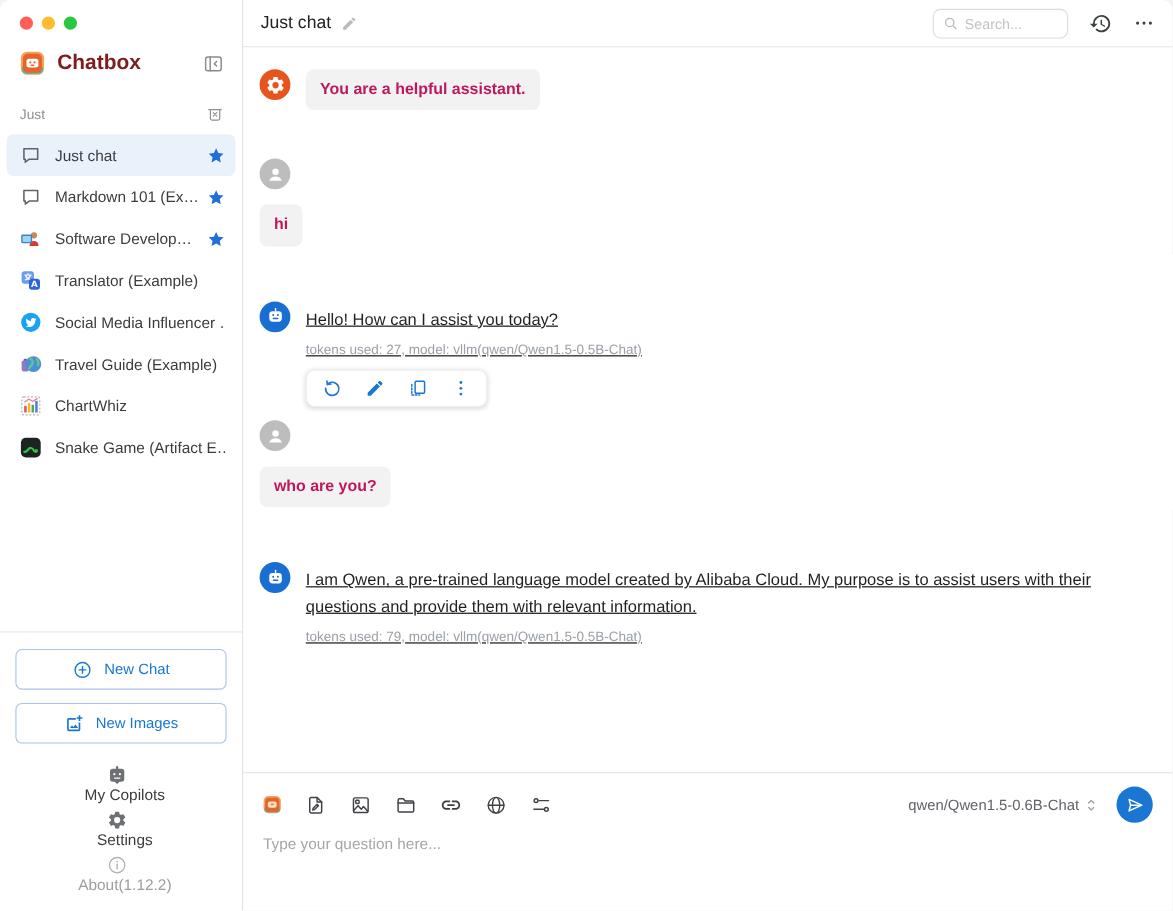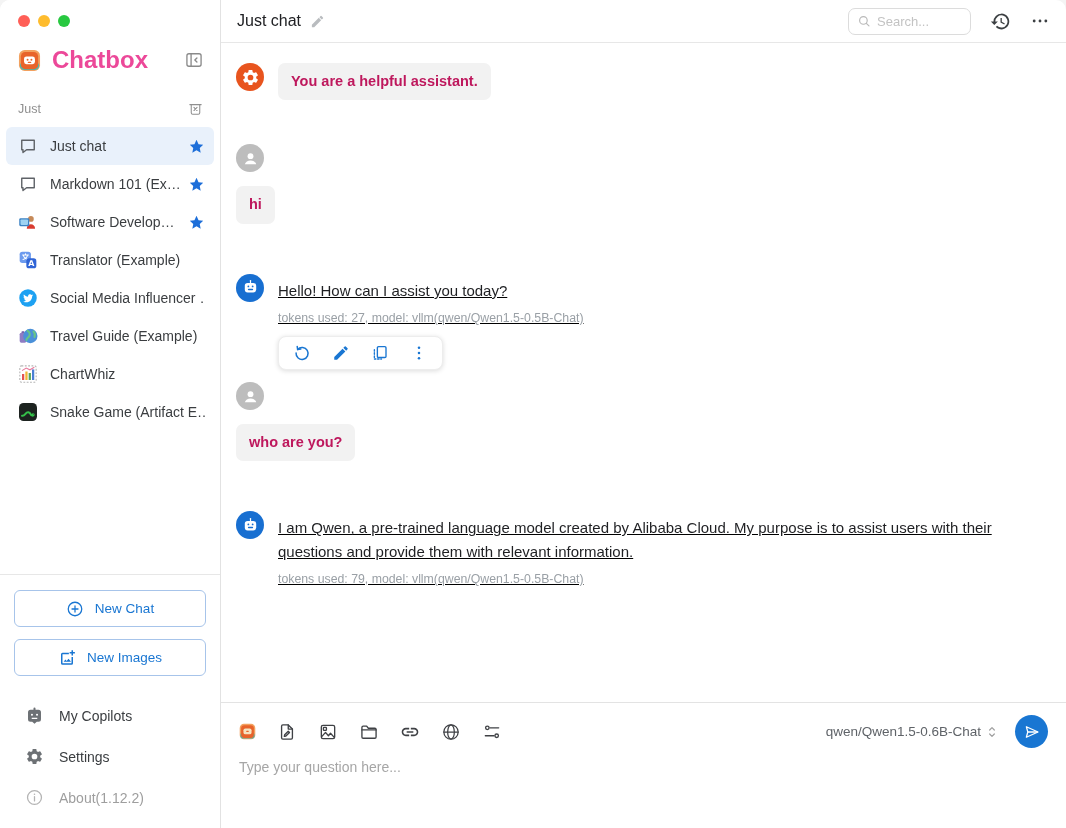--- a/index.html
+++ b/index.html
@@ -8,40 +8,40 @@
   .window{ width:1066px; height:828px; background:#fff; display:flex; overflow:hidden;
            border-radius:10px 10px 0 0; position:relative; }
 
   
   .sidebar{ width:221px; min-width:221px; border-right:1px solid #e2e2e2; display:flex; flex-direction:column; background:#fff; }
   .traffic{ display:flex; gap:8px; padding:15px 0 0 18px; }
   .dot{ width:12px; height:12px; border-radius:50%; border:none; }
   .dot.red{ background:#ff5f57; } .dot.yellow{ background:#febc2e; } .dot.green{ background:#28c840; }
   .brand{ display:flex; align-items:center; padding:19px 16px 0 18px; }
   .brand-logo{ width:23px; height:23px; display:flex; }
-  .brand-title{ font-size:24px; font-weight:bold; color:#ec4899; margin-left:11px; flex:1; }
+  .brand-title{ font-size:19px; font-weight:bold; color:#7f1d1d; margin-left:11px; flex:1; }
   .icon-btn{ background:none; border:none; cursor:pointer; display:flex; align-items:center; justify-content:center; padding:0; }
   .collapse-btn{ width:20px; height:20px; color:#8a8a8a; }
   .section{ display:flex; align-items:center; padding:26px 16px 0 18px; }
   .section-label{ font-size:12.5px; color:#8f8f8f; flex:1; }
   .clear-btn{ width:17px; height:17px; color:#8f8f8f; }
   .chat-list{ margin-top:10px; padding:0 6px; }
   .side-item{ display:flex; align-items:center; height:38px; padding:0 9px 0 12px; border-radius:6px; cursor:pointer; }
   .side-item.selected{ background:#e9f1fb; }
   .side-item-icon{ width:20px; height:20px; color:#5f6368; display:flex; flex:none; }
   .side-item-label{ flex:1; margin-left:12px; font-size:14px; color:#3a3d40; white-space:nowrap; overflow:hidden; }
   .side-star{ width:17px; height:17px; display:flex; flex:none; }
   .side-spacer{ flex:1; }
   .side-divider{ height:1px; background:#e7e7e7; margin:0 0 15px 0; }
   .side-btn{ margin:0 14px 12px 14px; height:37px; border:1px solid #a7c4ea; border-radius:6px; background:#fff;
              color:#1976d2; display:flex; align-items:center; justify-content:center; gap:11px; font-size:13.5px; cursor:pointer;
              font-family:"Liberation Sans",sans-serif; }
   .side-btn .bicon{ width:18px; height:18px; display:flex; }
   .side-footer{ padding:7px 0 10px 0; }
-  .footer-item{ display:flex; align-items:center; height:41px; padding:0 18px 0 25px; font-size:14px; color:#3a3d40; cursor:pointer; }
+  .footer-item{ display:flex; align-items:center; height:41px; padding:0 18px 0 25px; font-size:14px; color:#3a3d40; cursor:pointer;flex-direction:column; }
   .footer-icon{ width:19px; height:19px; color:#6d7175; margin-right:15px; display:flex; }
   .footer-item.muted{ color:#9e9e9e; } .footer-item.muted .footer-icon{ color:#b3b3b3; }
 
   
   .main{ flex:1; display:flex; flex-direction:column; min-width:0; }
   .main-header{ height:43px; min-height:43px; border-bottom:1px solid #e7e7e7; display:flex; align-items:center; padding:0 16px; }
   .page-title{ font-size:16px; color:#202124; }
   .title-edit{ width:15px; height:15px; color:#b9bcbf; margin-left:9px; }
   .header-right{ margin-left:auto; display:flex; align-items:center; gap:19px; }
   .search-box{ display:flex; align-items:center; width:123px; height:27px; border:1px solid #dcdcdc; border-radius:7px; padding:0 8px; gap:6px; }

